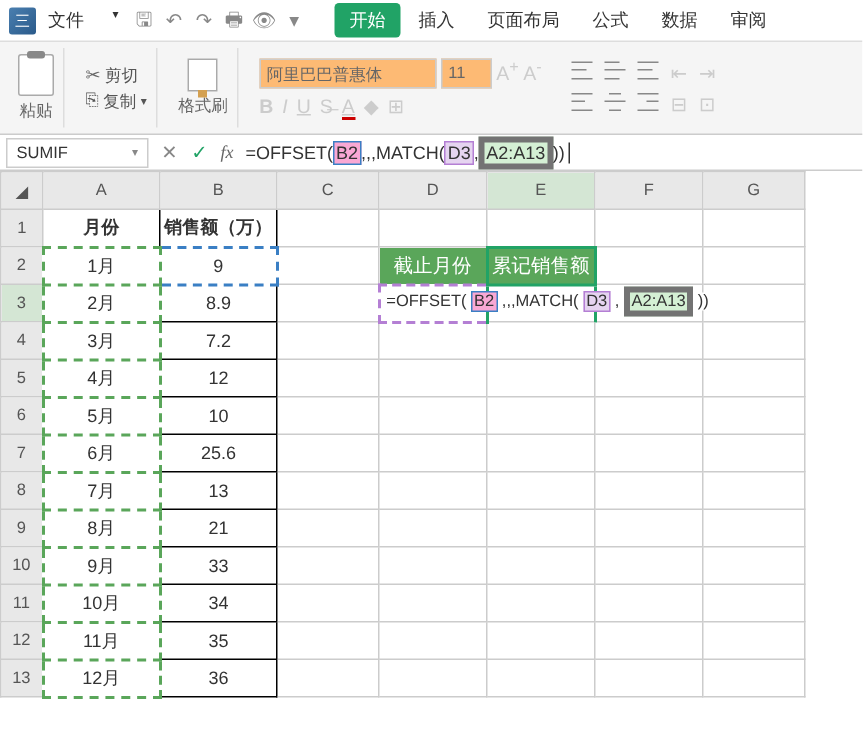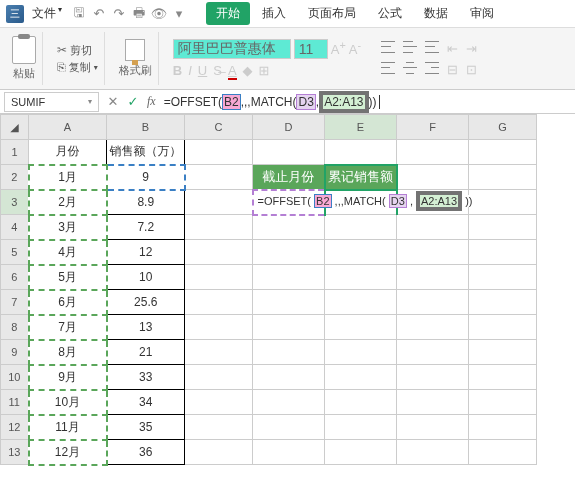--- a/index.html
+++ b/index.html
@@ -1,53 +1,53 @@
 <!DOCTYPE html>
 <html><head>
 <meta charset="utf-8">
 <style>
 *{box-sizing:border-box;margin:0;padding:0;font-family:"Microsoft YaHei",Arial,sans-serif}
 body{background:#fff;font-size:12px;color:#333;width:575px;height:503px;overflow:hidden}
 .menubar{display:flex;align-items:center;background:#fff;border-bottom:1px solid #ddd;height:28px;padding:0 6px;gap:2px}
 .menu-icon{width:18px;height:18px;background:linear-gradient(135deg,#4a7fb0,#2a5a8a);border-radius:2px;display:flex;align-items:center;justify-content:center;color:#fff;font-size:10px}
-.file-btn{display:flex;align-items:flex-start;gap:2px;padding:2px 6px;color:#333;cursor:pointer}
+.file-btn{display:flex;align-items:flex-start;gap:19px;padding:2px 6px;color:#333;cursor:pointer}
 .qat-icon{width:18px;height:18px;display:flex;align-items:center;justify-content:center;color:#888;font-size:13px;cursor:pointer}
 .tab{padding:3px 10px;color:#333;cursor:pointer;font-size:12px}
 .tab.active{background:#21a366;color:#fff;border-radius:3px}
 .ribbon{display:flex;background:#f5f5f5;border-bottom:1px solid #ccc;height:62px;padding:4px 6px;gap:8px}
 .rgroup{display:flex;flex-direction:column;justify-content:center;border-right:1px solid #ddd;padding:0 6px}
 .paste-icon{width:24px;height:28px;background:#fff;border:1px solid #aaa;border-radius:2px;position:relative;margin:0 auto}
 .paste-icon:before{content:"";position:absolute;top:-3px;left:5px;width:12px;height:5px;background:#888;border-radius:2px}
 .rlabel{font-size:11px;color:#666;margin-top:2px;text-align:center}
 .mini-row{display:flex;align-items:center;gap:3px;font-size:11px;color:#555;margin:1px 0;cursor:pointer}
 .scissors{color:#666;font-size:12px}
 .brush-icon{width:20px;height:22px;border:1px solid #aaa;background:#fff;margin:0 auto;position:relative}
 .brush-icon:after{content:"";position:absolute;bottom:-5px;left:6px;width:6px;height:5px;background:#d4a050}
-.font-sel{border:1px solid #ccc;background:#5eead4;height:20px;font-size:14px;padding:0 4px;color:#666}
+.font-sel{border:1px solid #ccc;background:#fdba74;height:20px;font-size:11px;padding:0 4px;color:#666}
 .tool-row{display:flex;gap:6px;margin-top:4px;align-items:center}
 .tc{color:#888;cursor:pointer;font-size:13px}
 .tc.dim{color:#ccc}
 .align-btn{width:14px;height:12px;display:inline-flex;flex-direction:column;justify-content:space-between;cursor:pointer}
 .align-btn span{height:1px;background:#888}
 .fbar{display:flex;align-items:center;height:24px;border-bottom:1px solid #ccc;background:#fff}
 .namebox{width:95px;border:1px solid #ccc;height:20px;margin:0 4px;padding:0 6px;font-size:11px;display:flex;align-items:center;justify-content:space-between}
 .fbtn{width:20px;text-align:center;color:#888;cursor:pointer;font-size:13px}
 .fbtn.green{color:#21a366}
 .fx{font-style:italic;font-family:Georgia,serif;color:#666;margin:0 4px}
 .finput{flex:1;padding:0 4px;font-size:12px;font-family:Consolas,monospace}
 .tok-func{color:#333}.tok-b2{background:#f9a8d4;border:1px solid #3a7fc4;padding:0 1px}.tok-d3{background:#e5d4f0;border:1px solid #b47fd4;padding:0 1px}.tok-a2{background:#d4f0d4;border:4px solid #737373;padding:0 1px}
 .cursor{border-left:1px solid #333;animation:blink 1s infinite;margin-left:2px}
 @keyframes blink{50%{opacity:0}}
 .sheet{position:relative;overflow:auto}
 table{border-collapse:collapse;table-layout:fixed}
 th,td{border:1px solid #ccc;height:25px;font-size:12px;text-align:center;padding:0;overflow:hidden;white-space:nowrap}
 th{background:#e8e8e8;color:#555;font-weight:normal;font-size:11px}
 .rowh{width:28px;background:#e8e8e8;color:#555;font-size:11px}
 .colA,.colB{width:78px}.colC,.colG{width:68px}.colD,.colE,.colF{width:72px}
-.hdr{background:#fff;font-weight:normal;border:1px solid #000!important}
+.hdr{background:#fff;font-weight:bold;border:1px solid #000!important}
 .datacell{background:#fff;border:1px solid #000!important}
 .sel-b2{border:2px dashed #3a7fc4!important}
 .sel-d3{border:2px dashed #b47fd4!important;position:relative}
 .acol{border:2px dashed #5aa65a!important}
 .greenhdr{background:#5aa65a;color:#fff;border:1px solid #3a8a3a!important;font-size:13px}
 .e-active{border:2px solid #21a366!important;border-bottom:1px solid #ccc!important}
 .formula-cell{text-align:left;padding-left:4px;font-family:Consolas,monospace;font-size:11px;position:relative;overflow:visible}
 .formula-overlay{position:absolute;left:4px;top:4px;white-space:nowrap;background:#fff;z-index:5}
 .selhdr{background:#d4e6d4}
 </style>

